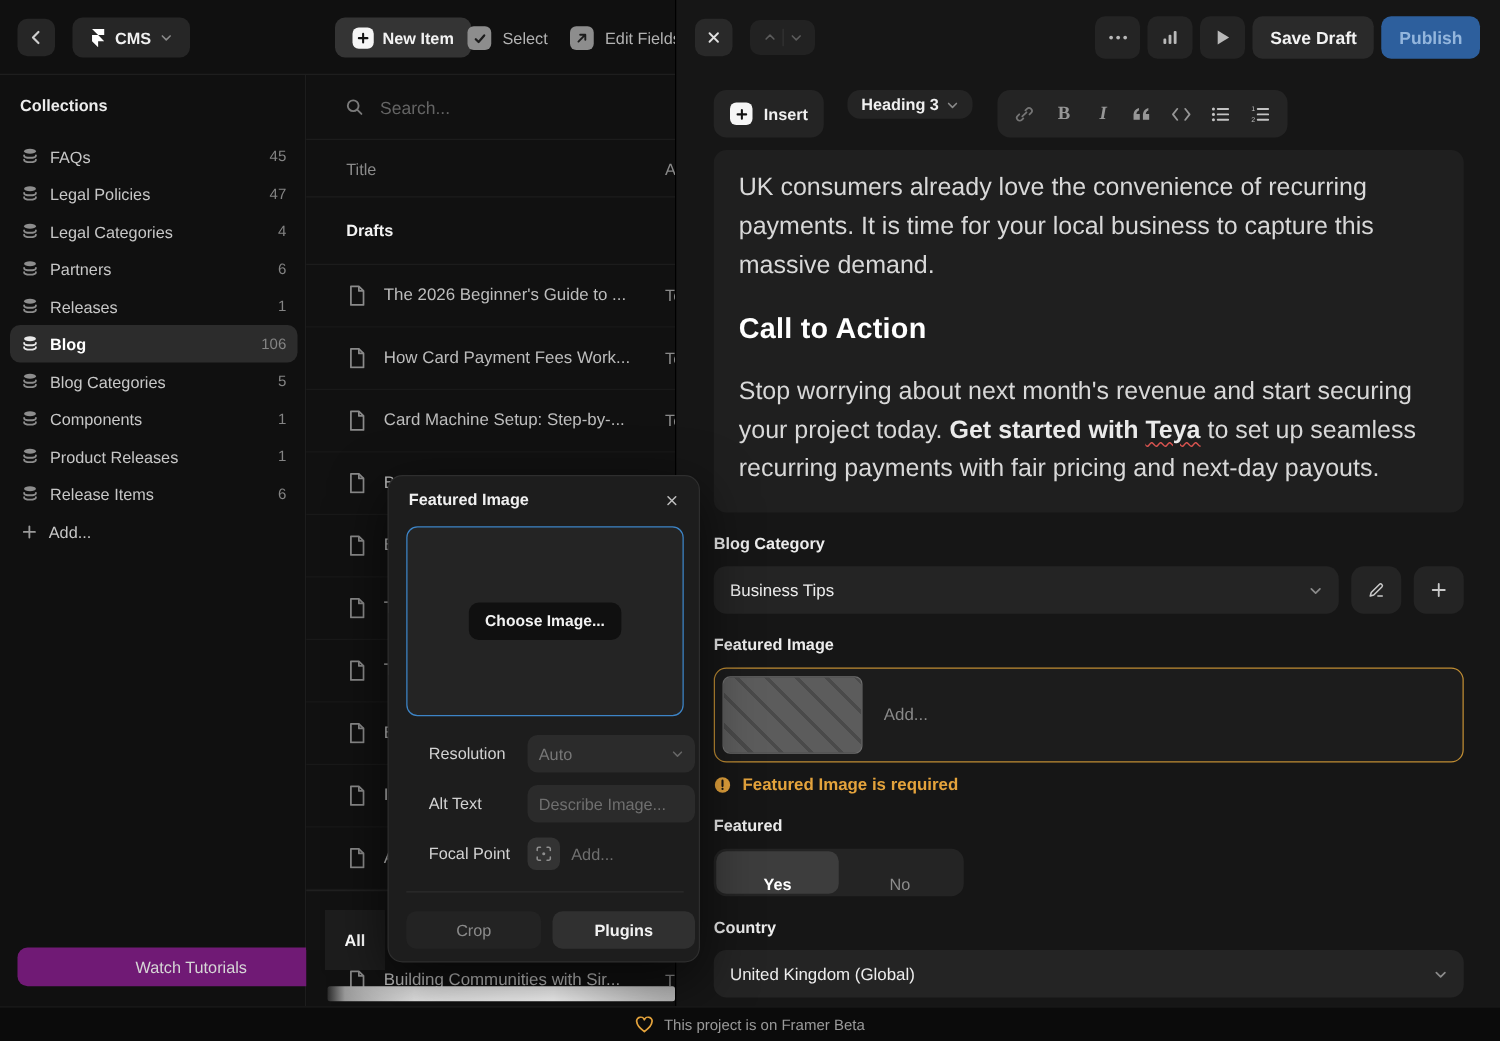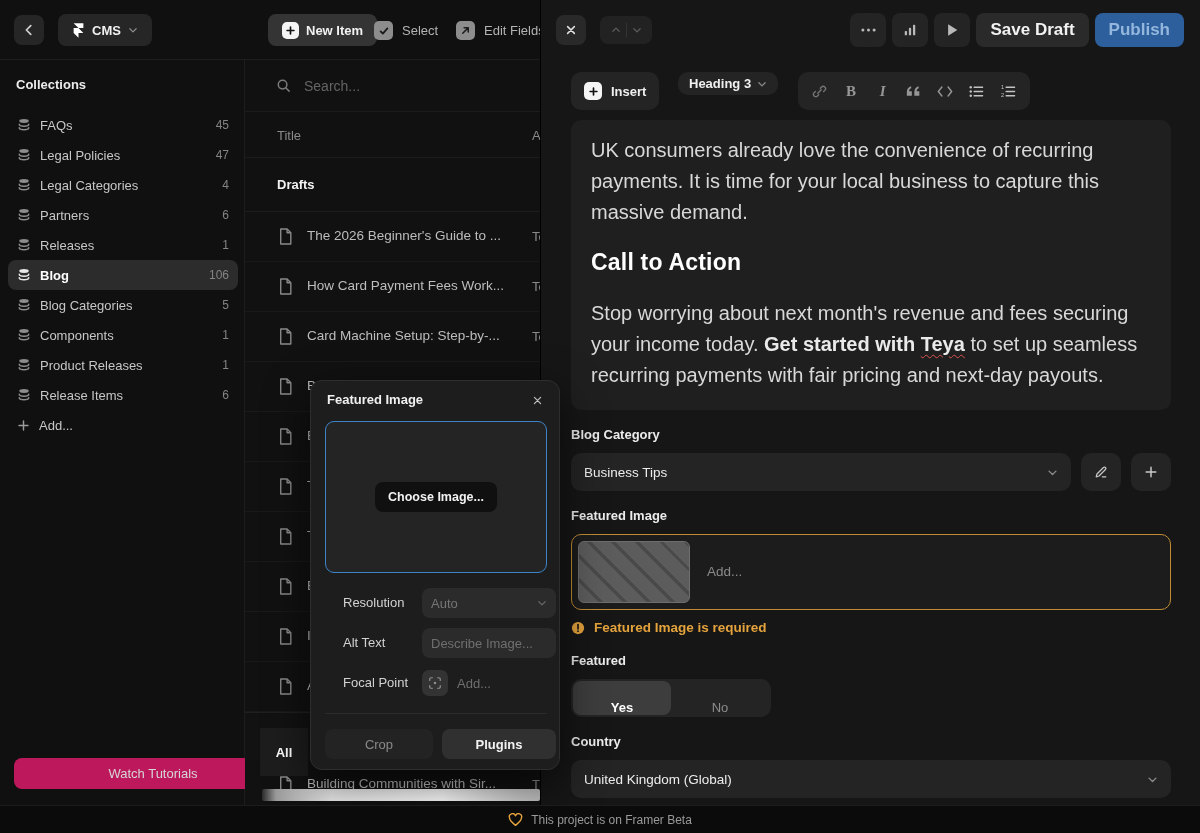--- a/index.html
+++ b/index.html
@@ -20,21 +20,21 @@
   .tb-tool .lbl { font-size:13px; color:#b3b3b3; white-space:nowrap; }
   .gray-sq { width:19px; height:19px; border-radius:5px; background:#8d8d8d; display:flex; align-items:center; justify-content:center; }
 
   .sidebar { left:0; top:60px; width:245px; height:745px; border-right:1px solid #1d1d1d; }
   .side-head { left:16px; top:17px; font-size:13px; font-weight:700; color:#ececec; }
   .side-item { left:8px; width:230px; height:30px; display:flex; align-items:center; gap:9px; padding:0 9px; border-radius:8px; cursor:pointer; }
   .side-item .lbl { font-size:13px; color:#c7c7c7; flex:1; white-space:nowrap; }
   .side-item .cnt { font-size:12px; color:#848484; }
   .side-item.sel { background:#2c2c2c; }
   .side-item.sel .lbl { color:#ffffff; font-weight:600; }
-  .watch-btn { left:14px; top:698px; width:278px; height:31px; background:#be185d; border-radius:8px; display:flex; align-items:center; justify-content:center; font-size:13px; color:#d6d6d6; cursor:pointer; }
+  .watch-btn { left:14px; top:698px; width:278px; height:31px; background:#701a75; border-radius:8px; display:flex; align-items:center; justify-content:center; font-size:13px; color:#d6d6d6; cursor:pointer; }
 
   .listpanel { left:245px; top:60px; width:295px; height:745px; background:#111111; }
   .searchrow { left:0; top:0; width:295px; height:52px; border-bottom:1px solid #1c1c1c; display:flex; align-items:center; padding-left:31px; gap:13px; }
   .searchrow input { background:transparent; border:none; outline:none; color:#bbb; font-size:14px; width:180px; font-family:"Liberation Sans",sans-serif; }
   .searchrow input::placeholder { color:#646464; }
   .colhead { left:0; top:52px; width:295px; height:46px; border-bottom:1px solid #1c1c1c; }
   .colhead .c1 { position:absolute; left:32px; top:16px; font-size:13px; color:#8a8a8a; }
   .colhead .c2 { position:absolute; left:287px; top:16px; font-size:13px; color:#8a8a8a; white-space:nowrap; }
   .sectionrow { left:0; top:98px; width:295px; height:54px; border-bottom:1px solid #1c1c1c; display:flex; align-items:center; padding-left:32px; font-size:13px; font-weight:700; color:#f2f2f2; }
   .row { left:0; width:295px; height:50px; border-bottom:1px solid #191919; cursor:pointer; }
@@ -45,21 +45,21 @@
   .allseg { position:absolute; left:15px; top:15px; width:48px; height:48px; background:#1d1d1d; display:flex; align-items:center; justify-content:center; font-size:13px; font-weight:700; color:#ffffff; cursor:pointer; }
   .hscroll { left:17px; top:729px; width:278px; height:12px; border-radius:2px; background:linear-gradient(90deg,#2c2c2c 0%,#9a9a9a 5%,#ededed 25%,#ffffff 65%,#bdbdbd 100%); cursor:pointer; }
 
   
   .right-panel { left:540px; top:0; width:660px; height:805px; background:#161616; z-index:30; border-left:1px solid #000; overflow:hidden; }
   .rp-close { left:15px; top:15px; width:30px; height:30px; background:#292929; }
   .navpill { left:59px; top:16px; width:52px; height:28px; background:#222222; border-radius:8px; display:flex; align-items:center; justify-content:center; color:#5c5c5c; }
   .navpill .div { width:1px; height:14px; background:#333; margin:0 5px; }
   .rp-actions { right:16px; top:13px; display:flex; align-items:center; gap:6px; }
   .ibtn { width:36px; height:34px; background:#242424; border-radius:8px; display:flex; align-items:center; justify-content:center; color:#b9b9b9; cursor:pointer; }
-  .txtbtn { height:34px; padding:0 14px; background:#2a2a2a; border-radius:8px; display:flex; align-items:center; font-size:17px; font-weight:600; color:#f2f2f2; cursor:pointer; }
+  .txtbtn { height:34px; padding:0 14px; background:#2a2a2a; border-radius:8px; display:flex; align-items:center; font-size:14px; font-weight:600; color:#f2f2f2; cursor:pointer; }
   .publish { background:#2d5f9d; color:#93b6dd; }
 
   .insert-pill { left:30px; top:72px; height:38px; background:#242424; border-radius:10px; display:flex; align-items:center; gap:9px; padding:0 13px; cursor:pointer; }
   .insert-pill .lbl { font-size:13px; font-weight:600; color:#f0f0f0; }
   .heading-pill { left:137px; top:72px; width:100px; height:23px; background:#242424; border-radius:10px; display:flex; align-items:center; justify-content:space-between; padding:0 11px; cursor:pointer; }
   .heading-pill .lbl { font-size:13px; font-weight:600; color:#f0f0f0; white-space:nowrap; }
   .fmt-group { left:257px; top:72px; width:232px; height:38px; background:#242424; border-radius:10px; display:flex; align-items:center; justify-content:space-around; padding:0 6px; }
   .fmt { width:26px; height:26px; display:flex; align-items:center; justify-content:center; color:#969696; cursor:pointer; }
   .fmt.dim { color:#757575; }
   .fmt.bright { color:#c3c3c3; }
@@ -490,21 +490,21 @@
           <text x="0" y="4.4" font-size="6" fill="currentColor" font-family="Liberation Sans, sans-serif">1</text>
           <text x="0" y="13.4" font-size="6" fill="currentColor" font-family="Liberation Sans, sans-serif">2</text>
           <path d="M5.5 2.4h9M5.5 7h9M5.5 11.6h9" stroke="currentColor" stroke-width="1.6" stroke-linecap="round"></path>
         </svg>
     </span>
   </div>
 
   <div class="abs editor-card">
     <p>UK consumers already love the convenience of recurring payments. It is time for your local business to capture this massive demand.</p>
     <h2>Call to Action</h2>
-    <p><span>Stop worrying about next month's revenue and fees securing your income today. </span><span class="b">Get started with </span><span class="teya">Teya</span><span> to set up seamless recurring payments with fair pricing and next-day payouts.</span></p>
+    <p><span>Stop worrying about next month's revenue and start securing your project today. </span><span class="b">Get started with </span><span class="teya">Teya</span><span> to set up seamless recurring payments with fair pricing and next-day payouts.</span></p>
   </div>
 
   <span class="abs flabel" style="left:30px;top:427px;">Blog Category</span>
   <div class="abs select" style="left:30px;top:453px;width:500px;height:38px;">
     <span class="val">Business Tips</span>
     <svg width="11" height="11" viewBox="0 0 16 16">
         <path d="M3 6 L8 11 L13 6" stroke="#8a8a8a" stroke-width="2" fill="none" stroke-linecap="round" stroke-linejoin="round"></path>
       </svg>
   </div>
   <div class="abs sqicon" style="left:540px;top:453px;width:40px;height:38px;">

